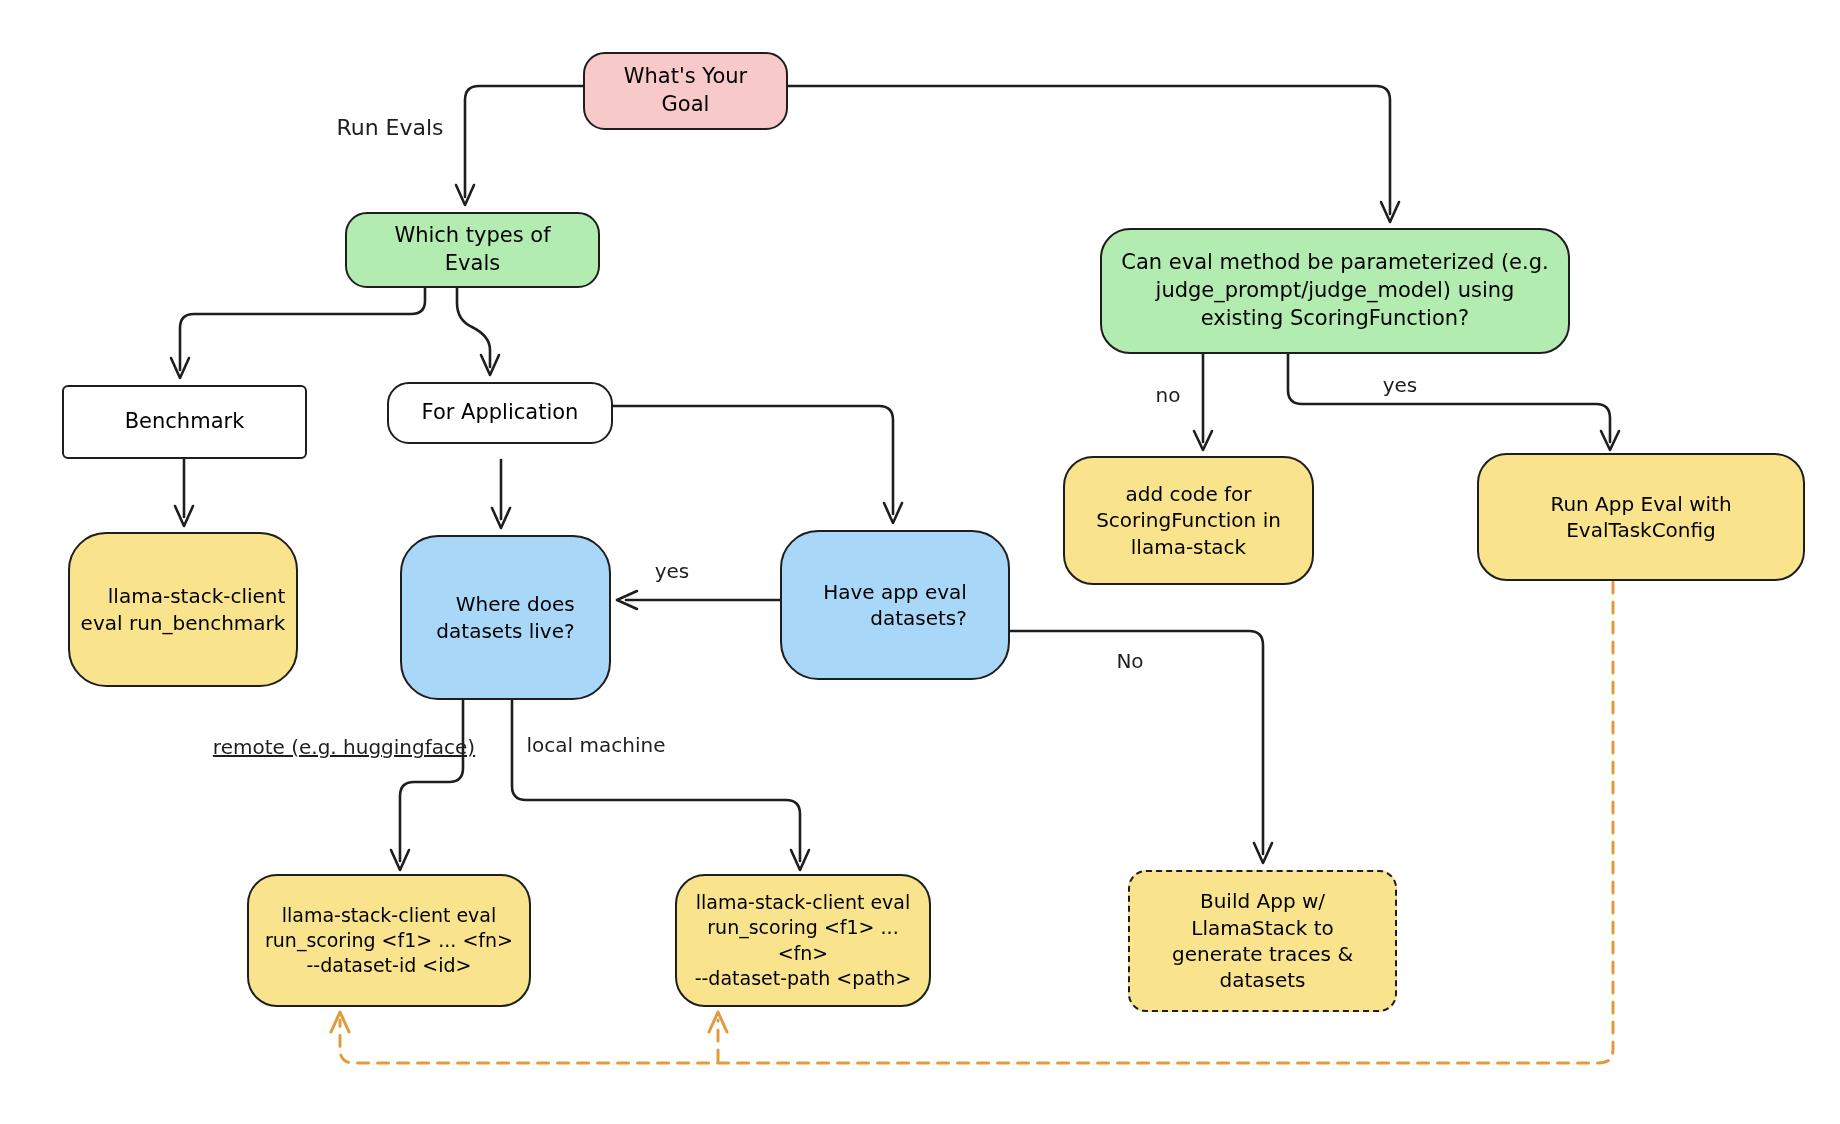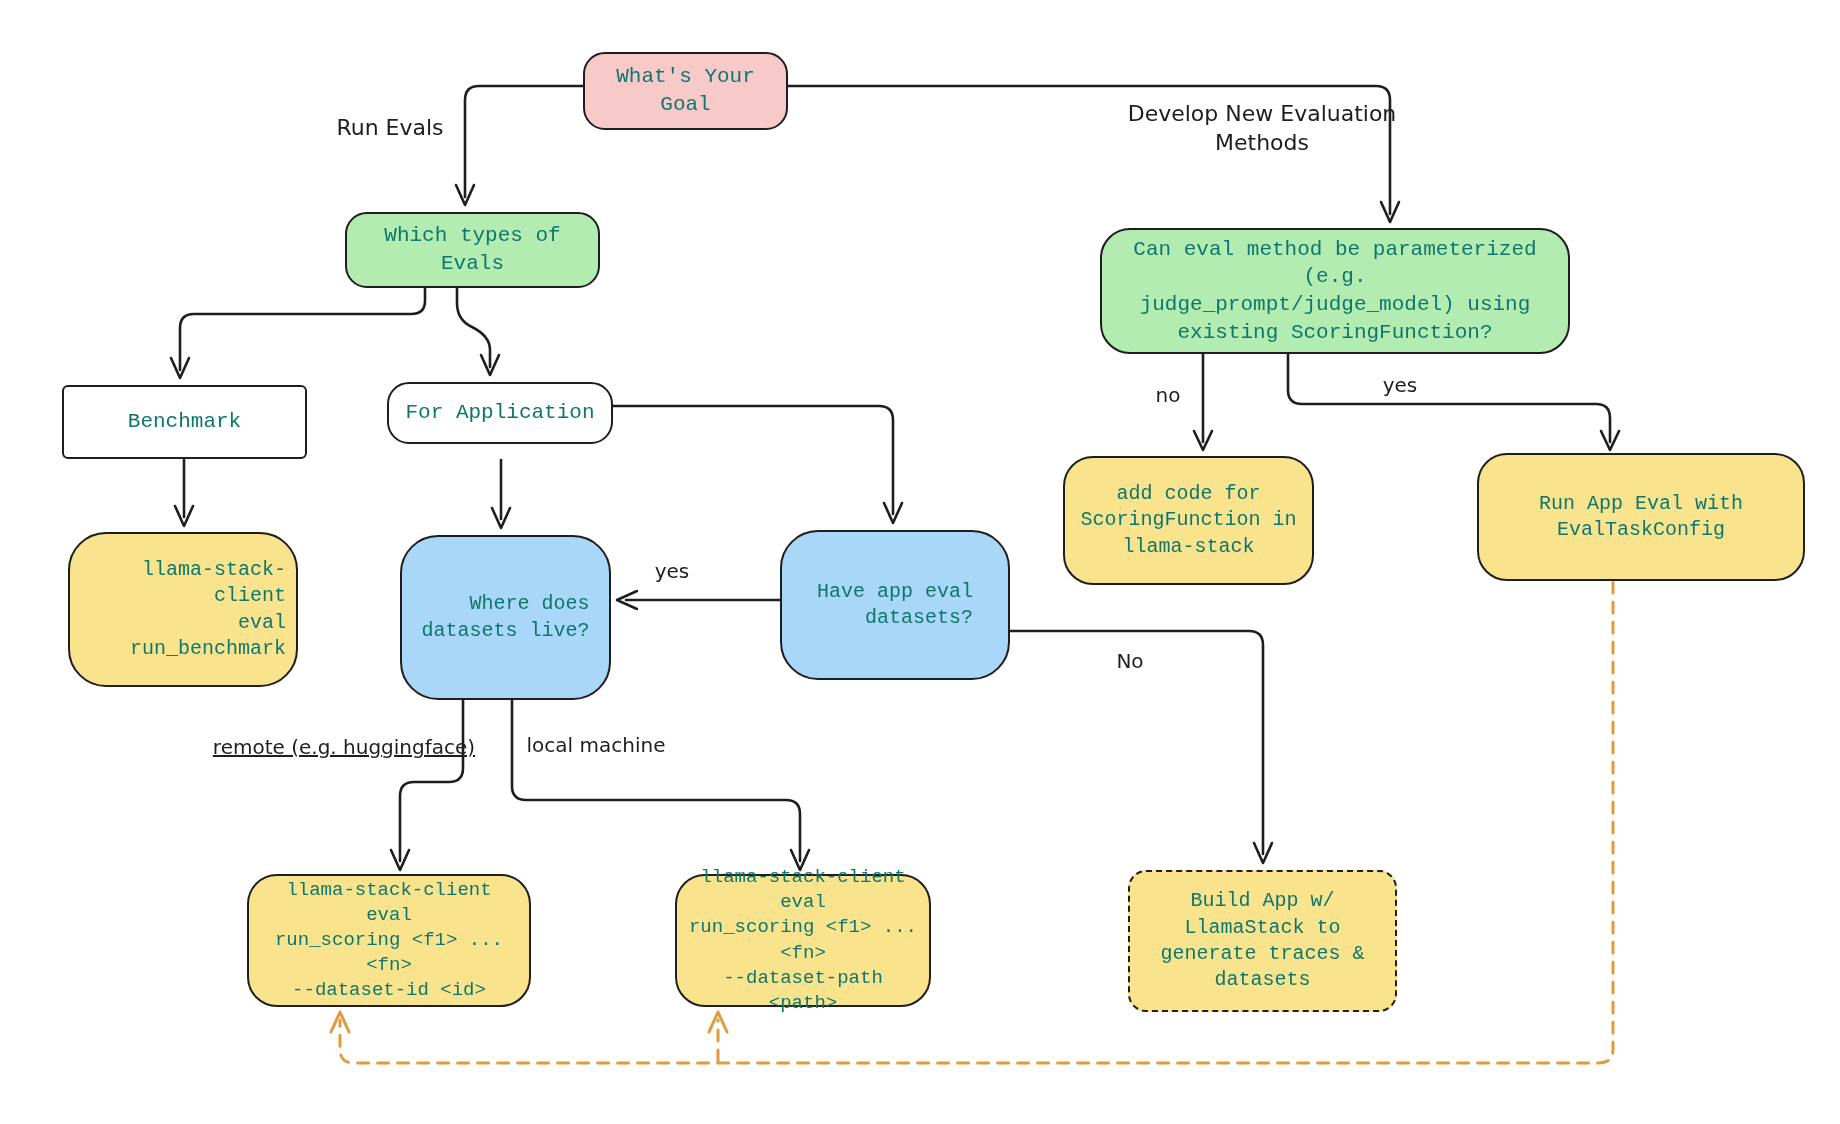--- a/index.html
+++ b/index.html
@@ -10,23 +10,22 @@
     font-family:"DejaVu Sans","Liberation Sans",sans-serif;
     color:#1e1e1e;
     overflow:hidden;
   }
   svg.edges{position:absolute;left:0;top:0;width:1840px;height:1124px;}
   .node{
     position:absolute;box-sizing:border-box;
     display:flex;align-items:center;justify-content:center;
     text-align:center;white-space:pre-line;
     border:2.6px solid #1e1e1e;
-    font-size:20px;line-height:1.32;color:#0f766e;
+    font-size:20px;line-height:1.32;color:#000000;
     padding:2px 10px;
-    font-family:Liberation Mono, monospace;
   }
   .r-sm{border-radius:22px;}
   .r-md{border-radius:30px;}
   .r-lg{border-radius:38px;text-align:right;}
   .pink{background:#f8c9c9;}
   .green{background:#b3ecb0;}
   .blue{background:#a9d7f7;}
   .yellow{background:#f9e48d;}
   .white{background:#ffffff;}
   .dashed{border-style:dashed;border-radius:18px;}
@@ -133,22 +132,20 @@
 run_scoring &lt;f1&gt; ... &lt;fn&gt;
 --dataset-path &lt;path&gt;</div>
 
   <div class="node yellow dashed r-md" style="left:1128px;top:870px;width:269px;height:142px;">Build App w/
 LlamaStack to
 generate traces &amp;
 datasets</div>
 
   <div class="edge-label fs22" style="left:390px;top:114px;">Run Evals</div>
 
-  <div class="edge-label fs22" style="left:1262px;top:100px;">Develop New Evaluation
-Methods</div>
 
   <div class="edge-label" style="left:1168px;top:382px;">no</div>
 
   <div class="edge-label" style="left:1400px;top:372px;">yes</div>
 
   <div class="edge-label" style="left:672px;top:558px;">yes</div>
 
   <div class="edge-label" style="left:1130px;top:648px;">No</div>
 
   <div class="edge-label" style="left:344px;top:734px;text-decoration:underline;">remote (e.g. huggingface)</div>

